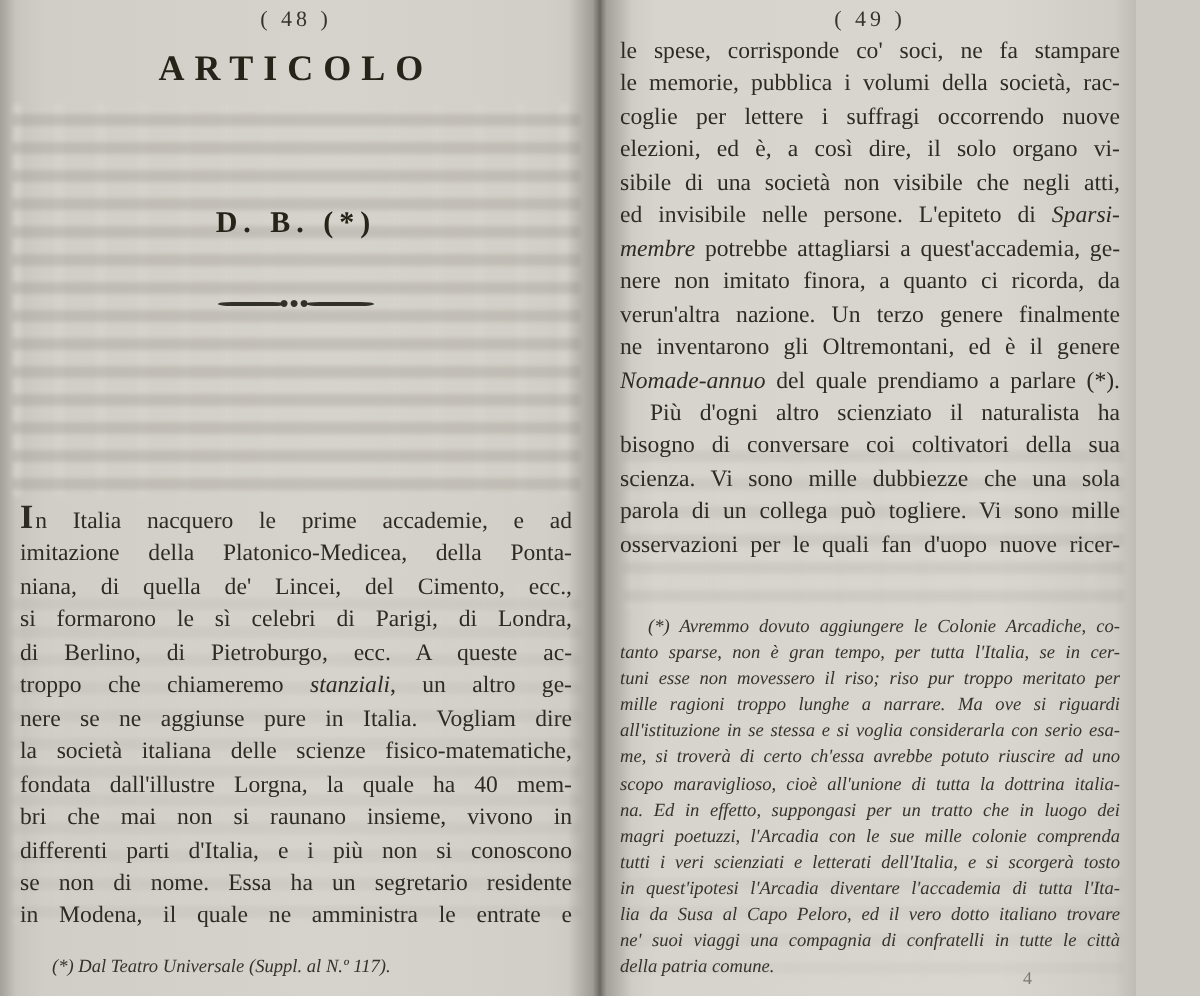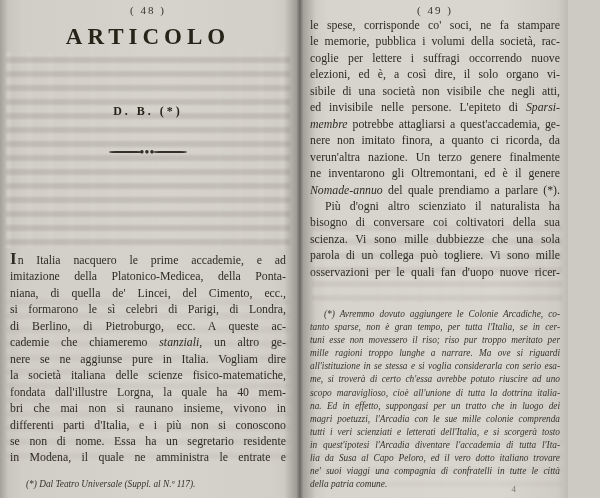--- a/index.html
+++ b/index.html
@@ -24,29 +24,29 @@
   .inner{position:relative;height:100%;z-index:1;}
   .left .inner{padding:0 10px;}
   .right .inner{padding:0 8px;}
 
   .pagenum{
     position:absolute;top:4px;left:0;right:0;
     text-align:center;font-size:11px;letter-spacing:2px;color:#35332c;
   }
   .title{
     position:absolute;top:24px;left:0;right:0;
-    text-align:center;font-weight:bold;font-size:23px;letter-spacing:5px;color:#262419;
+    text-align:center;font-weight:bold;font-size:18px;letter-spacing:5px;color:#262419;
   }
   .di{
     position:absolute;top:78px;left:0;right:0;
     text-align:center;font-size:7.5px;letter-spacing:2px;color:#44423a;
   }
   .author{
     position:absolute;top:104px;left:0;right:0;
-    text-align:center;font-weight:bold;font-size:12px;letter-spacing:3px;color:#262419;
+    text-align:center;font-weight:bold;font-size:15px;letter-spacing:3px;color:#262419;
   }
   .ornament{
     position:absolute;top:148px;left:0;right:0;
     display:flex;align-items:center;justify-content:center;
   }
   .orn-bar{width:34px;height:2.5px;background:#33302a;border-radius:50% / 100%;}
   .orn-center{
     font-size:8px;line-height:8px;color:#33302a;margin:0 2px;letter-spacing:2px;
     text-shadow:-5px 0 0 #33302a,5px 0 0 #33302a;
   }
@@ -121,21 +121,21 @@
         <span class="orn-bar"></span>
         <span class="orn-center">●</span>
         <span class="orn-bar"></span>
       </div>
       <div class="body leftbody">
           <div class="tline">In Italia nacquero le prime accademie, e ad</div>
           <div class="tline">imitazione della Platonico-Medicea, della Ponta-</div>
           <div class="tline">niana, di quella de' Lincei, del Cimento, ecc.,</div>
           <div class="tline">si formarono le sì celebri di Parigi, di Londra,</div>
           <div class="tline">di Berlino, di Pietroburgo, ecc. A queste ac-</div>
-          <div class="tline"><span>cademie che chiameremo </span><span class="it">stanziali</span><span>, un altro ge-</span></div>
+          <div class="tline"><span>troppo che chiameremo </span><span class="it">stanziali</span><span>, un altro ge-</span></div>
           <div class="tline">nere se ne aggiunse pure in Italia. Vogliam dire</div>
           <div class="tline">la società italiana delle scienze fisico-matematiche,</div>
           <div class="tline">fondata dall'illustre Lorgna, la quale ha 40 mem-</div>
           <div class="tline">bri che mai non si raunano insieme, vivono in</div>
           <div class="tline">differenti parti d'Italia, e i più non si conoscono</div>
           <div class="tline">se non di nome. Essa ha un segretario residente</div>
           <div class="tline">in Modena, il quale ne amministra le entrate e</div>
         </div>
       <div class="fn leftfn">
           <div class="tline">(*) Dal Teatro Universale (Suppl. al N.º 117).</div>

